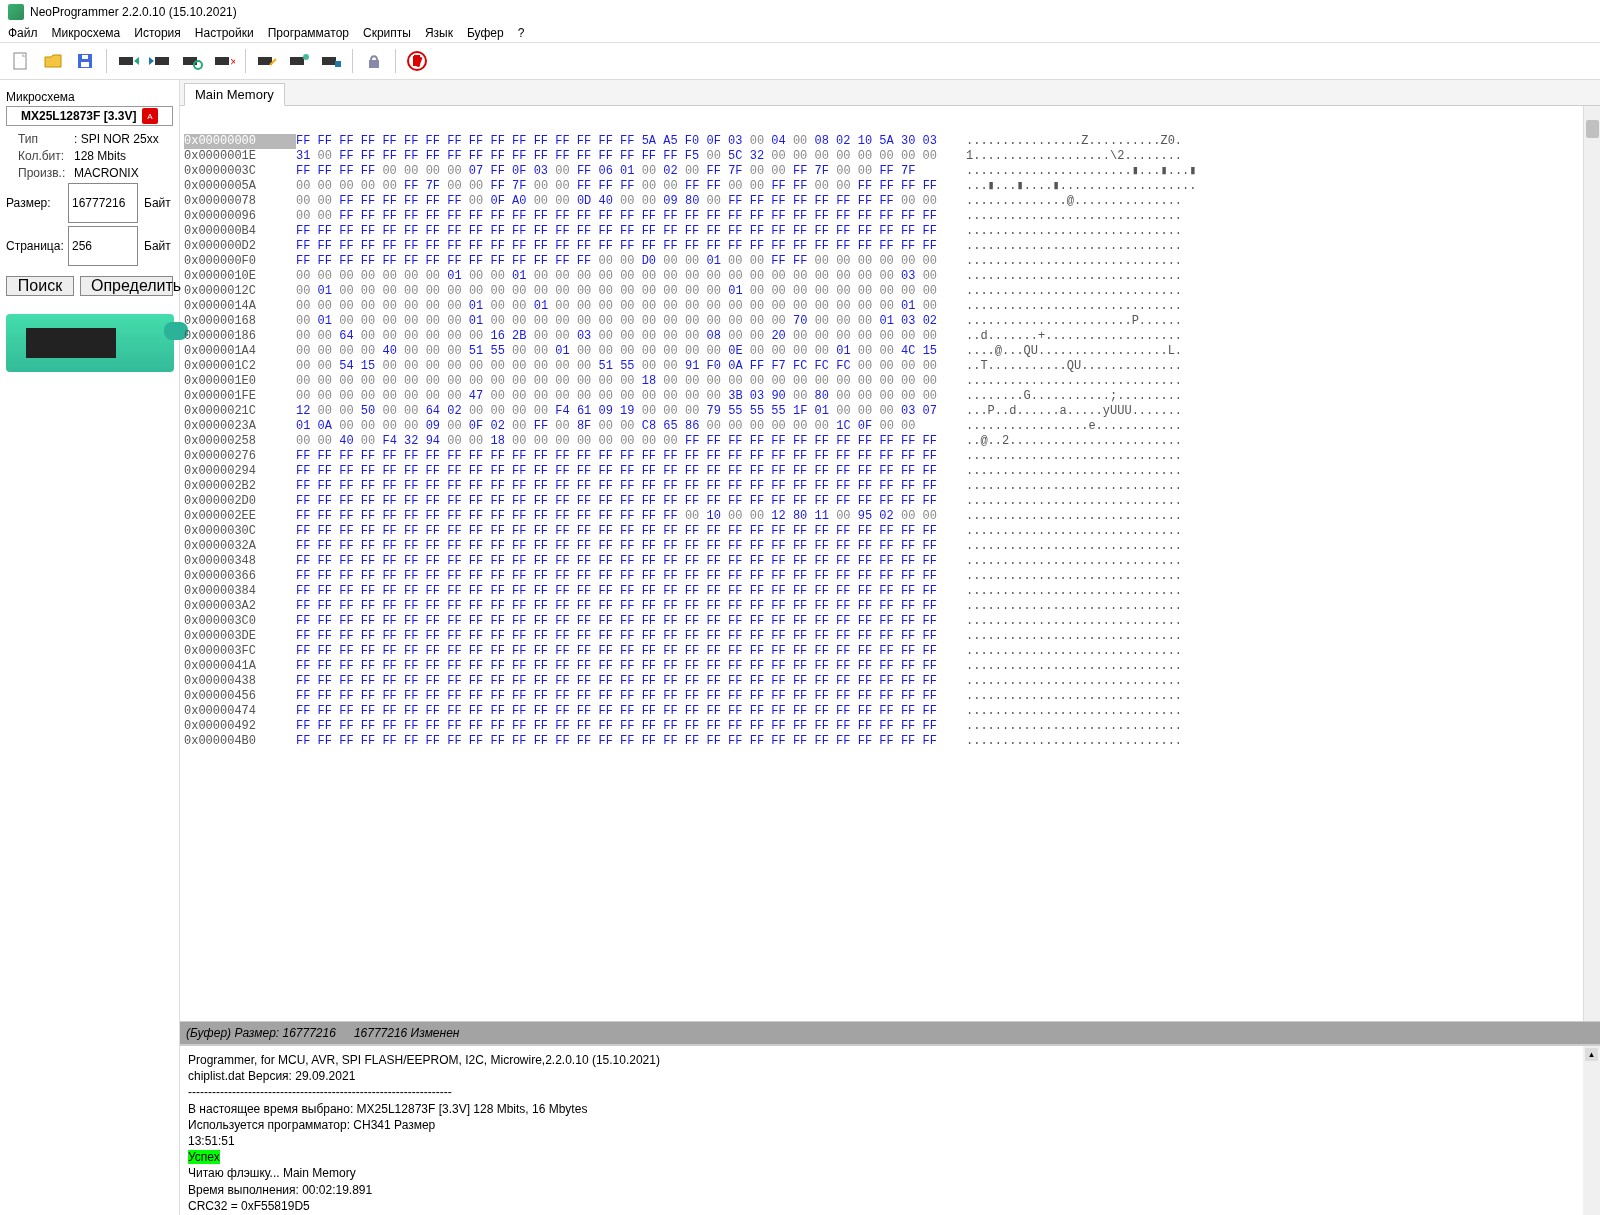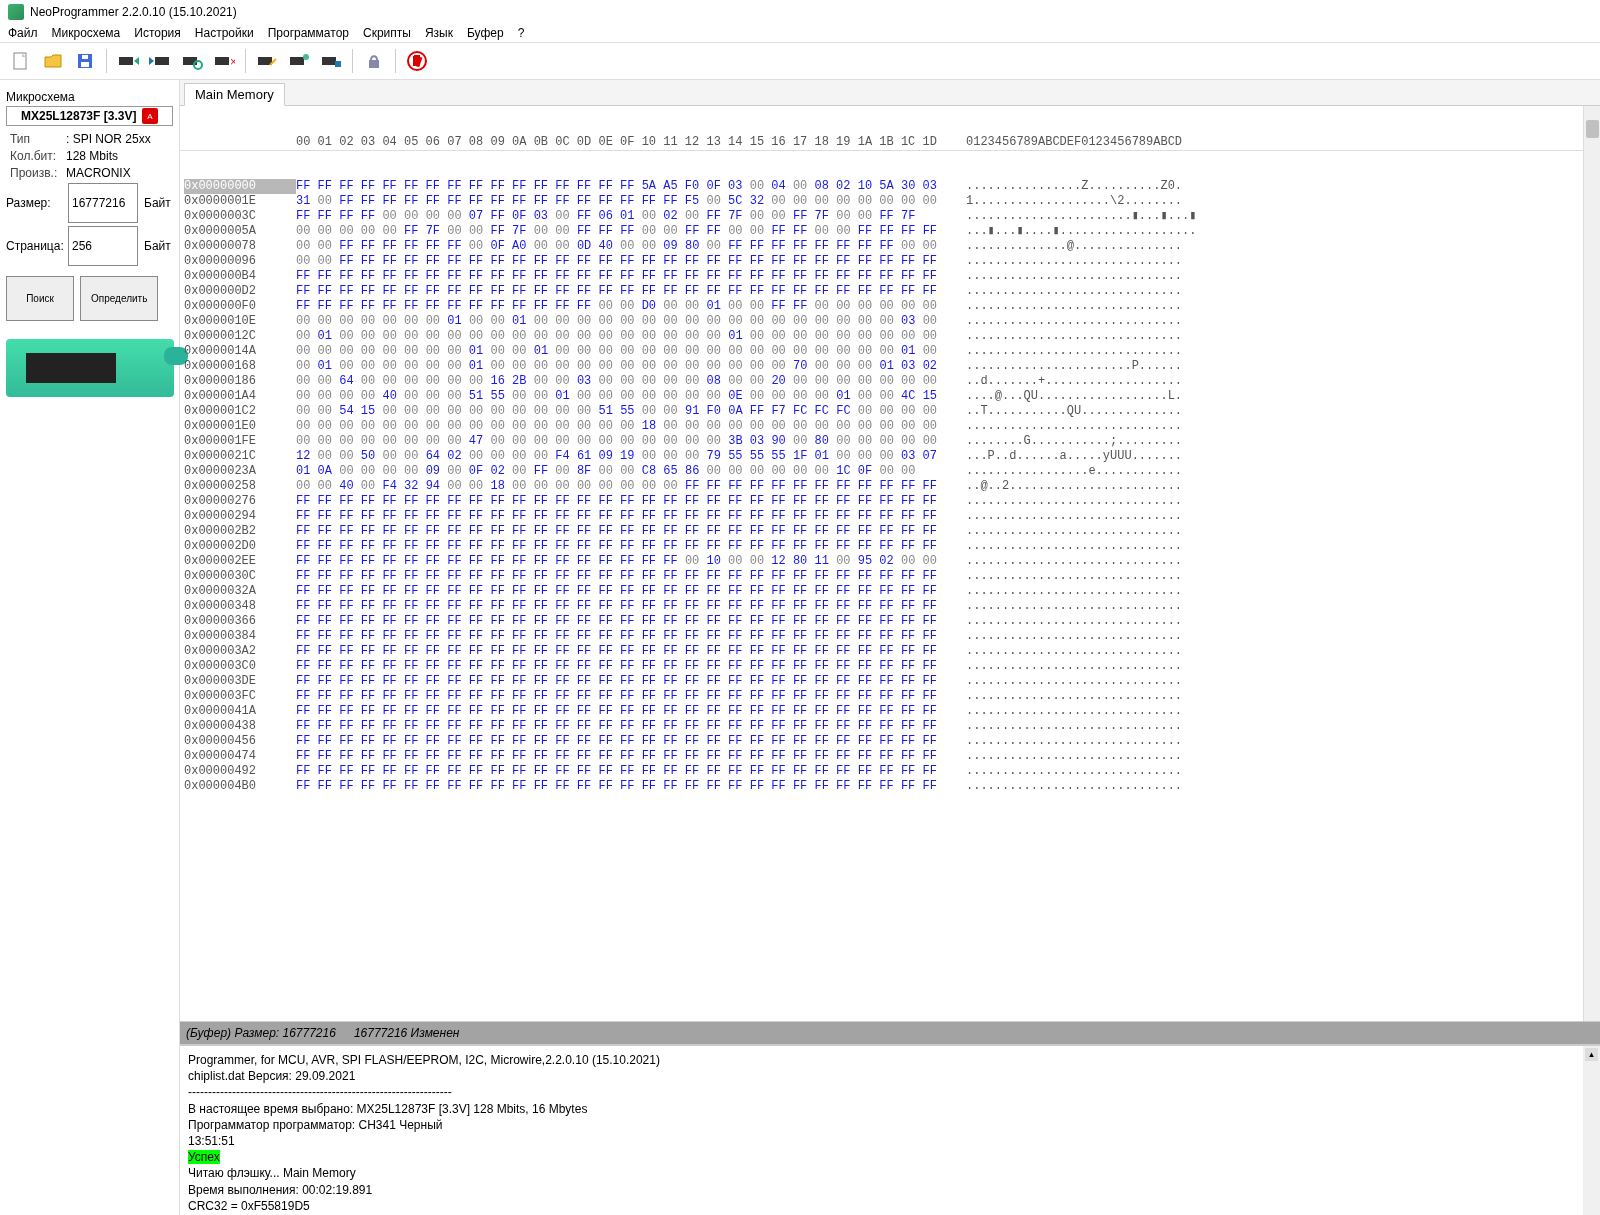--- a/index.html
+++ b/index.html
@@ -10,29 +10,29 @@
 .menubar span { cursor: default; }
 .toolbar { padding: 4px 6px; display: flex; gap: 2px; border-bottom: 1px solid #ddd; align-items:center; }
 .tbtn { width: 30px; height: 28px; display:flex; align-items:center; justify-content:center; border-radius:2px; }
 .sep { width:1px; height:24px; background:#ccc; margin:0 4px; }
 .main { display:flex; height: calc(100% - 60px); }
 .sidebar { width: 180px; padding: 6px; border-right:1px solid #ddd; }
 .side-label { margin: 4px 0 2px; }
 .chip-row { display:flex; align-items:center; border:1px solid #999; background:#fff; padding:1px 14px; margin-bottom:6px; }
 .chip-name { font-weight:bold; flex:1; font-size:12px; }
 .pdf-icon { width:16px;height:16px; background:#d00; color:#fff; font-size:8px; display:flex; align-items:center; justify-content:center; border-radius:2px;}
-.kv { display:flex; margin:3px 4px; font-size:12px; }
+.kv { display:flex; margin:3px 12px; font-size:12px; }
 .kv .k { width:56px; color:#444; }
 .kv .v { }
 .inrow { display:flex; align-items:center; margin:3px 0; gap:2px;}
 .inrow .k { width:60px; }
 .inrow input { width:70px; border:1px solid #888; padding:12px 3px; font-size:12px; }
 .inrow .u { margin-left:4px; }
 .btnrow { display:flex; gap:6px; margin-top:10px;}
-.btn { border:1px solid #888; background:#eee; padding:16px 10px; font-size:10px; min-width:68px; text-align:center; cursor:default;}
+.btn { border:1px solid #888; background:#eee; padding:0 10px; font-size:16px; min-width:68px; text-align:center; cursor:default;}
 .chip-img { margin-top:18px; width:168px; height:58px; background:linear-gradient(#4da,#3b9); border-radius:4px; position:relative; }
 .chip-img::before { content:""; position:absolute; left:20px; top:14px; width:90px; height:30px; background:#222; }
 .chip-img::after { content:""; position:absolute; right:-14px; top:8px; width:24px; height:18px; background:#2bb39a; border-radius:8px; }
 .content { flex:1; display:flex; flex-direction:column; min-width:0; }
 .tabbar { border-bottom:1px solid #ccc; background:#f4f4f4; padding-top:2px; }
 .tab { display:inline-block; background:#fff; border:1px solid #ccc; border-bottom:1px solid #fff; padding:3px 10px; margin-left:4px; position:relative; top:1px; font-size:13px;}
 .hex-wrap { flex:1; overflow:auto; font-family: Consolas, "Courier New", monospace; font-size:12px; white-space:pre; padding:0; position:relative;}
 .hex-head { background:#fff; border-bottom:1px solid #ddd; padding:1px 4px; display:flex; }
 .hex-body { padding:0 4px; }
 .hex-row { display:flex; height:15px; line-height:15px;}
@@ -190,41 +190,35 @@
       <div class="btn">Определить</div>
     </div>
     <div class="chip-img"></div>
   </div>
 
   <div class="content">
     <div class="tabbar">
       <span class="tab">Main Memory</span>
     </div>
     <div class="hex-wrap">
-      <div class="hex-head">
-        <span class="addr"> </span>
-        <span class="bytes">00 01 02 03 04 05 06 07 08 09 0A 0B 0C 0D 0E 0F 10 11 12 13 14 15 16 17 18 19 1A 1B 1C 1D</span>
-        <span class="ascgap"></span>
-        <span class="asc">0123456789ABCDEF0123456789ABCD</span>
-      </div>
       <div class="hex-body" id="hexbody"><div class="hex-row"><span class="addr sel">0x00000000</span><span class="bytes">FF FF FF FF FF FF FF FF FF FF FF FF FF FF FF FF 5A A5 F0 0F 03 <span class="z">00</span> 04 <span class="z">00</span> 08 02 10 5A 30 03</span><span class="ascgap"></span><span class="asc">................Z..........Z0.</span></div><div class="hex-row"><span class="addr">0x0000001E</span><span class="bytes">31 <span class="z">00</span> FF FF FF FF FF FF FF FF FF FF FF FF FF FF FF FF F5 <span class="z">00</span> 5C 32 <span class="z">00</span> <span class="z">00</span> <span class="z">00</span> <span class="z">00</span> <span class="z">00</span> <span class="z">00</span> <span class="z">00</span> <span class="z">00</span></span><span class="ascgap"></span><span class="asc">1...................\2........</span></div><div class="hex-row"><span class="addr">0x0000003C</span><span class="bytes">FF FF FF FF <span class="z">00</span> <span class="z">00</span> <span class="z">00</span> <span class="z">00</span> 07 FF 0F 03 <span class="z">00</span> FF 06 01 <span class="z">00</span> 02 <span class="z">00</span> FF 7F <span class="z">00</span> <span class="z">00</span> FF 7F <span class="z">00</span> <span class="z">00</span> FF 7F</span><span class="ascgap"></span><span class="asc">.......................▮...▮...▮</span></div><div class="hex-row"><span class="addr">0x0000005A</span><span class="bytes"><span class="z">00</span> <span class="z">00</span> <span class="z">00</span> <span class="z">00</span> <span class="z">00</span> FF 7F <span class="z">00</span> <span class="z">00</span> FF 7F <span class="z">00</span> <span class="z">00</span> FF FF FF <span class="z">00</span> <span class="z">00</span> FF FF <span class="z">00</span> <span class="z">00</span> FF FF <span class="z">00</span> <span class="z">00</span> FF FF FF FF</span><span class="ascgap"></span><span class="asc">...▮...▮....▮...................</span></div><div class="hex-row"><span class="addr">0x00000078</span><span class="bytes"><span class="z">00</span> <span class="z">00</span> FF FF FF FF FF FF <span class="z">00</span> 0F A0 <span class="z">00</span> <span class="z">00</span> 0D 40 <span class="z">00</span> <span class="z">00</span> 09 80 <span class="z">00</span> FF FF FF FF FF FF FF FF <span class="z">00</span> <span class="z">00</span></span><span class="ascgap"></span><span class="asc">..............@...............</span></div><div class="hex-row"><span class="addr">0x00000096</span><span class="bytes"><span class="z">00</span> <span class="z">00</span> FF FF FF FF FF FF FF FF FF FF FF FF FF FF FF FF FF FF FF FF FF FF FF FF FF FF FF FF</span><span class="ascgap"></span><span class="asc">..............................</span></div><div class="hex-row"><span class="addr">0x000000B4</span><span class="bytes">FF FF FF FF FF FF FF FF FF FF FF FF FF FF FF FF FF FF FF FF FF FF FF FF FF FF FF FF FF FF</span><span class="ascgap"></span><span class="asc">..............................</span></div><div class="hex-row"><span class="addr">0x000000D2</span><span class="bytes">FF FF FF FF FF FF FF FF FF FF FF FF FF FF FF FF FF FF FF FF FF FF FF FF FF FF FF FF FF FF</span><span class="ascgap"></span><span class="asc">..............................</span></div><div class="hex-row"><span class="addr">0x000000F0</span><span class="bytes">FF FF FF FF FF FF FF FF FF FF FF FF FF FF <span class="z">00</span> <span class="z">00</span> D0 <span class="z">00</span> <span class="z">00</span> 01 <span class="z">00</span> <span class="z">00</span> FF FF <span class="z">00</span> <span class="z">00</span> <span class="z">00</span> <span class="z">00</span> <span class="z">00</span> <span class="z">00</span></span><span class="ascgap"></span><span class="asc">..............................</span></div><div class="hex-row"><span class="addr">0x0000010E</span><span class="bytes"><span class="z">00</span> <span class="z">00</span> <span class="z">00</span> <span class="z">00</span> <span class="z">00</span> <span class="z">00</span> <span class="z">00</span> 01 <span class="z">00</span> <span class="z">00</span> 01 <span class="z">00</span> <span class="z">00</span> <span class="z">00</span> <span class="z">00</span> <span class="z">00</span> <span class="z">00</span> <span class="z">00</span> <span class="z">00</span> <span class="z">00</span> <span class="z">00</span> <span class="z">00</span> <span class="z">00</span> <span class="z">00</span> <span class="z">00</span> <span class="z">00</span> <span class="z">00</span> <span class="z">00</span> 03 <span class="z">00</span></span><span class="ascgap"></span><span class="asc">..............................</span></div><div class="hex-row"><span class="addr">0x0000012C</span><span class="bytes"><span class="z">00</span> 01 <span class="z">00</span> <span class="z">00</span> <span class="z">00</span> <span class="z">00</span> <span class="z">00</span> <span class="z">00</span> <span class="z">00</span> <span class="z">00</span> <span class="z">00</span> <span class="z">00</span> <span class="z">00</span> <span class="z">00</span> <span class="z">00</span> <span class="z">00</span> <span class="z">00</span> <span class="z">00</span> <span class="z">00</span> <span class="z">00</span> 01 <span class="z">00</span> <span class="z">00</span> <span class="z">00</span> <span class="z">00</span> <span class="z">00</span> <span class="z">00</span> <span class="z">00</span> <span class="z">00</span> <span class="z">00</span></span><span class="ascgap"></span><span class="asc">..............................</span></div><div class="hex-row"><span class="addr">0x0000014A</span><span class="bytes"><span class="z">00</span> <span class="z">00</span> <span class="z">00</span> <span class="z">00</span> <span class="z">00</span> <span class="z">00</span> <span class="z">00</span> <span class="z">00</span> 01 <span class="z">00</span> <span class="z">00</span> 01 <span class="z">00</span> <span class="z">00</span> <span class="z">00</span> <span class="z">00</span> <span class="z">00</span> <span class="z">00</span> <span class="z">00</span> <span class="z">00</span> <span class="z">00</span> <span class="z">00</span> <span class="z">00</span> <span class="z">00</span> <span class="z">00</span> <span class="z">00</span> <span class="z">00</span> <span class="z">00</span> 01 <span class="z">00</span></span><span class="ascgap"></span><span class="asc">..............................</span></div><div class="hex-row"><span class="addr">0x00000168</span><span class="bytes"><span class="z">00</span> 01 <span class="z">00</span> <span class="z">00</span> <span class="z">00</span> <span class="z">00</span> <span class="z">00</span> <span class="z">00</span> 01 <span class="z">00</span> <span class="z">00</span> <span class="z">00</span> <span class="z">00</span> <span class="z">00</span> <span class="z">00</span> <span class="z">00</span> <span class="z">00</span> <span class="z">00</span> <span class="z">00</span> <span class="z">00</span> <span class="z">00</span> <span class="z">00</span> <span class="z">00</span> 70 <span class="z">00</span> <span class="z">00</span> <span class="z">00</span> 01 03 02</span><span class="ascgap"></span><span class="asc">.......................P......</span></div><div class="hex-row"><span class="addr">0x00000186</span><span class="bytes"><span class="z">00</span> <span class="z">00</span> 64 <span class="z">00</span> <span class="z">00</span> <span class="z">00</span> <span class="z">00</span> <span class="z">00</span> <span class="z">00</span> 16 2B <span class="z">00</span> <span class="z">00</span> 03 <span class="z">00</span> <span class="z">00</span> <span class="z">00</span> <span class="z">00</span> <span class="z">00</span> 08 <span class="z">00</span> <span class="z">00</span> 20 <span class="z">00</span> <span class="z">00</span> <span class="z">00</span> <span class="z">00</span> <span class="z">00</span> <span class="z">00</span> <span class="z">00</span></span><span class="ascgap"></span><span class="asc">..d.......+...................</span></div><div class="hex-row"><span class="addr">0x000001A4</span><span class="bytes"><span class="z">00</span> <span class="z">00</span> <span class="z">00</span> <span class="z">00</span> 40 <span class="z">00</span> <span class="z">00</span> <span class="z">00</span> 51 55 <span class="z">00</span> <span class="z">00</span> 01 <span class="z">00</span> <span class="z">00</span> <span class="z">00</span> <span class="z">00</span> <span class="z">00</span> <span class="z">00</span> <span class="z">00</span> 0E <span class="z">00</span> <span class="z">00</span> <span class="z">00</span> <span class="z">00</span> 01 <span class="z">00</span> <span class="z">00</span> 4C 15</span><span class="ascgap"></span><span class="asc">....@...QU..................L.</span></div><div class="hex-row"><span class="addr">0x000001C2</span><span class="bytes"><span class="z">00</span> <span class="z">00</span> 54 15 <span class="z">00</span> <span class="z">00</span> <span class="z">00</span> <span class="z">00</span> <span class="z">00</span> <span class="z">00</span> <span class="z">00</span> <span class="z">00</span> <span class="z">00</span> <span class="z">00</span> 51 55 <span class="z">00</span> <span class="z">00</span> 91 F0 0A FF F7 FC FC FC <span class="z">00</span> <span class="z">00</span> <span class="z">00</span> <span class="z">00</span></span><span class="ascgap"></span><span class="asc">..T...........QU..............</span></div><div class="hex-row"><span class="addr">0x000001E0</span><span class="bytes"><span class="z">00</span> <span class="z">00</span> <span class="z">00</span> <span class="z">00</span> <span class="z">00</span> <span class="z">00</span> <span class="z">00</span> <span class="z">00</span> <span class="z">00</span> <span class="z">00</span> <span class="z">00</span> <span class="z">00</span> <span class="z">00</span> <span class="z">00</span> <span class="z">00</span> <span class="z">00</span> 18 <span class="z">00</span> <span class="z">00</span> <span class="z">00</span> <span class="z">00</span> <span class="z">00</span> <span class="z">00</span> <span class="z">00</span> <span class="z">00</span> <span class="z">00</span> <span class="z">00</span> <span class="z">00</span> <span class="z">00</span> <span class="z">00</span></span><span class="ascgap"></span><span class="asc">..............................</span></div><div class="hex-row"><span class="addr">0x000001FE</span><span class="bytes"><span class="z">00</span> <span class="z">00</span> <span class="z">00</span> <span class="z">00</span> <span class="z">00</span> <span class="z">00</span> <span class="z">00</span> <span class="z">00</span> 47 <span class="z">00</span> <span class="z">00</span> <span class="z">00</span> <span class="z">00</span> <span class="z">00</span> <span class="z">00</span> <span class="z">00</span> <span class="z">00</span> <span class="z">00</span> <span class="z">00</span> <span class="z">00</span> 3B 03 90 <span class="z">00</span> 80 <span class="z">00</span> <span class="z">00</span> <span class="z">00</span> <span class="z">00</span> <span class="z">00</span></span><span class="ascgap"></span><span class="asc">........G...........;.........</span></div><div class="hex-row"><span class="addr">0x0000021C</span><span class="bytes">12 <span class="z">00</span> <span class="z">00</span> 50 <span class="z">00</span> <span class="z">00</span> 64 02 <span class="z">00</span> <span class="z">00</span> <span class="z">00</span> <span class="z">00</span> F4 61 09 19 <span class="z">00</span> <span class="z">00</span> <span class="z">00</span> 79 55 55 55 1F 01 <span class="z">00</span> <span class="z">00</span> <span class="z">00</span> 03 07</span><span class="ascgap"></span><span class="asc">...P..d......a.....yUUU.......</span></div><div class="hex-row"><span class="addr">0x0000023A</span><span class="bytes">01 0A <span class="z">00</span> <span class="z">00</span> <span class="z">00</span> <span class="z">00</span> 09 <span class="z">00</span> 0F 02 <span class="z">00</span> FF <span class="z">00</span> 8F <span class="z">00</span> <span class="z">00</span> C8 65 86 <span class="z">00</span> <span class="z">00</span> <span class="z">00</span> <span class="z">00</span> <span class="z">00</span> <span class="z">00</span> 1C 0F <span class="z">00</span> <span class="z">00</span></span><span class="ascgap"></span><span class="asc">.................e............</span></div><div class="hex-row"><span class="addr">0x00000258</span><span class="bytes"><span class="z">00</span> <span class="z">00</span> 40 <span class="z">00</span> F4 32 94 <span class="z">00</span> <span class="z">00</span> 18 <span class="z">00</span> <span class="z">00</span> <span class="z">00</span> <span class="z">00</span> <span class="z">00</span> <span class="z">00</span> <span class="z">00</span> <span class="z">00</span> FF FF FF FF FF FF FF FF FF FF FF FF</span><span class="ascgap"></span><span class="asc">..@..2........................</span></div><div class="hex-row"><span class="addr">0x00000276</span><span class="bytes">FF FF FF FF FF FF FF FF FF FF FF FF FF FF FF FF FF FF FF FF FF FF FF FF FF FF FF FF FF FF</span><span class="ascgap"></span><span class="asc">..............................</span></div><div class="hex-row"><span class="addr">0x00000294</span><span class="bytes">FF FF FF FF FF FF FF FF FF FF FF FF FF FF FF FF FF FF FF FF FF FF FF FF FF FF FF FF FF FF</span><span class="ascgap"></span><span class="asc">..............................</span></div><div class="hex-row"><span class="addr">0x000002B2</span><span class="bytes">FF FF FF FF FF FF FF FF FF FF FF FF FF FF FF FF FF FF FF FF FF FF FF FF FF FF FF FF FF FF</span><span class="ascgap"></span><span class="asc">..............................</span></div><div class="hex-row"><span class="addr">0x000002D0</span><span class="bytes">FF FF FF FF FF FF FF FF FF FF FF FF FF FF FF FF FF FF FF FF FF FF FF FF FF FF FF FF FF FF</span><span class="ascgap"></span><span class="asc">..............................</span></div><div class="hex-row"><span class="addr">0x000002EE</span><span class="bytes">FF FF FF FF FF FF FF FF FF FF FF FF FF FF FF FF FF FF <span class="z">00</span> 10 <span class="z">00</span> <span class="z">00</span> 12 80 11 <span class="z">00</span> 95 02 <span class="z">00</span> <span class="z">00</span></span><span class="ascgap"></span><span class="asc">..............................</span></div><div class="hex-row"><span class="addr">0x0000030C</span><span class="bytes">FF FF FF FF FF FF FF FF FF FF FF FF FF FF FF FF FF FF FF FF FF FF FF FF FF FF FF FF FF FF</span><span class="ascgap"></span><span class="asc">..............................</span></div><div class="hex-row"><span class="addr">0x0000032A</span><span class="bytes">FF FF FF FF FF FF FF FF FF FF FF FF FF FF FF FF FF FF FF FF FF FF FF FF FF FF FF FF FF FF</span><span class="ascgap"></span><span class="asc">..............................</span></div><div class="hex-row"><span class="addr">0x00000348</span><span class="bytes">FF FF FF FF FF FF FF FF FF FF FF FF FF FF FF FF FF FF FF FF FF FF FF FF FF FF FF FF FF FF</span><span class="ascgap"></span><span class="asc">..............................</span></div><div class="hex-row"><span class="addr">0x00000366</span><span class="bytes">FF FF FF FF FF FF FF FF FF FF FF FF FF FF FF FF FF FF FF FF FF FF FF FF FF FF FF FF FF FF</span><span class="ascgap"></span><span class="asc">..............................</span></div><div class="hex-row"><span class="addr">0x00000384</span><span class="bytes">FF FF FF FF FF FF FF FF FF FF FF FF FF FF FF FF FF FF FF FF FF FF FF FF FF FF FF FF FF FF</span><span class="ascgap"></span><span class="asc">..............................</span></div><div class="hex-row"><span class="addr">0x000003A2</span><span class="bytes">FF FF FF FF FF FF FF FF FF FF FF FF FF FF FF FF FF FF FF FF FF FF FF FF FF FF FF FF FF FF</span><span class="ascgap"></span><span class="asc">..............................</span></div><div class="hex-row"><span class="addr">0x000003C0</span><span class="bytes">FF FF FF FF FF FF FF FF FF FF FF FF FF FF FF FF FF FF FF FF FF FF FF FF FF FF FF FF FF FF</span><span class="ascgap"></span><span class="asc">..............................</span></div><div class="hex-row"><span class="addr">0x000003DE</span><span class="bytes">FF FF FF FF FF FF FF FF FF FF FF FF FF FF FF FF FF FF FF FF FF FF FF FF FF FF FF FF FF FF</span><span class="ascgap"></span><span class="asc">..............................</span></div><div class="hex-row"><span class="addr">0x000003FC</span><span class="bytes">FF FF FF FF FF FF FF FF FF FF FF FF FF FF FF FF FF FF FF FF FF FF FF FF FF FF FF FF FF FF</span><span class="ascgap"></span><span class="asc">..............................</span></div><div class="hex-row"><span class="addr">0x0000041A</span><span class="bytes">FF FF FF FF FF FF FF FF FF FF FF FF FF FF FF FF FF FF FF FF FF FF FF FF FF FF FF FF FF FF</span><span class="ascgap"></span><span class="asc">..............................</span></div><div class="hex-row"><span class="addr">0x00000438</span><span class="bytes">FF FF FF FF FF FF FF FF FF FF FF FF FF FF FF FF FF FF FF FF FF FF FF FF FF FF FF FF FF FF</span><span class="ascgap"></span><span class="asc">..............................</span></div><div class="hex-row"><span class="addr">0x00000456</span><span class="bytes">FF FF FF FF FF FF FF FF FF FF FF FF FF FF FF FF FF FF FF FF FF FF FF FF FF FF FF FF FF FF</span><span class="ascgap"></span><span class="asc">..............................</span></div><div class="hex-row"><span class="addr">0x00000474</span><span class="bytes">FF FF FF FF FF FF FF FF FF FF FF FF FF FF FF FF FF FF FF FF FF FF FF FF FF FF FF FF FF FF</span><span class="ascgap"></span><span class="asc">..............................</span></div><div class="hex-row"><span class="addr">0x00000492</span><span class="bytes">FF FF FF FF FF FF FF FF FF FF FF FF FF FF FF FF FF FF FF FF FF FF FF FF FF FF FF FF FF FF</span><span class="ascgap"></span><span class="asc">..............................</span></div><div class="hex-row"><span class="addr">0x000004B0</span><span class="bytes">FF FF FF FF FF FF FF FF FF FF FF FF FF FF FF FF FF FF FF FF FF FF FF FF FF FF FF FF FF FF</span><span class="ascgap"></span><span class="asc">..............................</span></div></div>
       <div class="scrollbar"><div class="thumb"></div></div>
     </div>
     <div class="status">
       <span>(Буфер) Размер: 16777216</span>
       <span>16777216 Изменен</span>
     </div>
     <div class="log-wrap">
       <div id="logbody">
           <div>Programmer, for MCU, AVR, SPI FLASH/EEPROM, I2C, Microwire,2.2.0.10 (15.10.2021)</div>
           <div>chiplist.dat Версия: 29.09.2021</div>
           <div>------------------------------------------------------------------</div>
           <div>В настоящее время выбрано:  MX25L12873F [3.3V] 128 Mbits, 16 Mbytes</div>
           <div></div>
-          <div>Программатор программатор: CH341 Черный</div>
+          <div>Используется программатор: CH341 Размер</div>
           <div>13:51:51</div>
           <div><span class="success">Успех</span></div>
           <div>Читаю флэшку... Main Memory</div>
           <div>Время выполнения: 00:02:19.891</div>
           <div>CRC32 = 0xF55819D5</div>
           <div>|</div>
         </div>
       <div class="scrollbar2">
           <div class="up">▴</div>
         </div>

